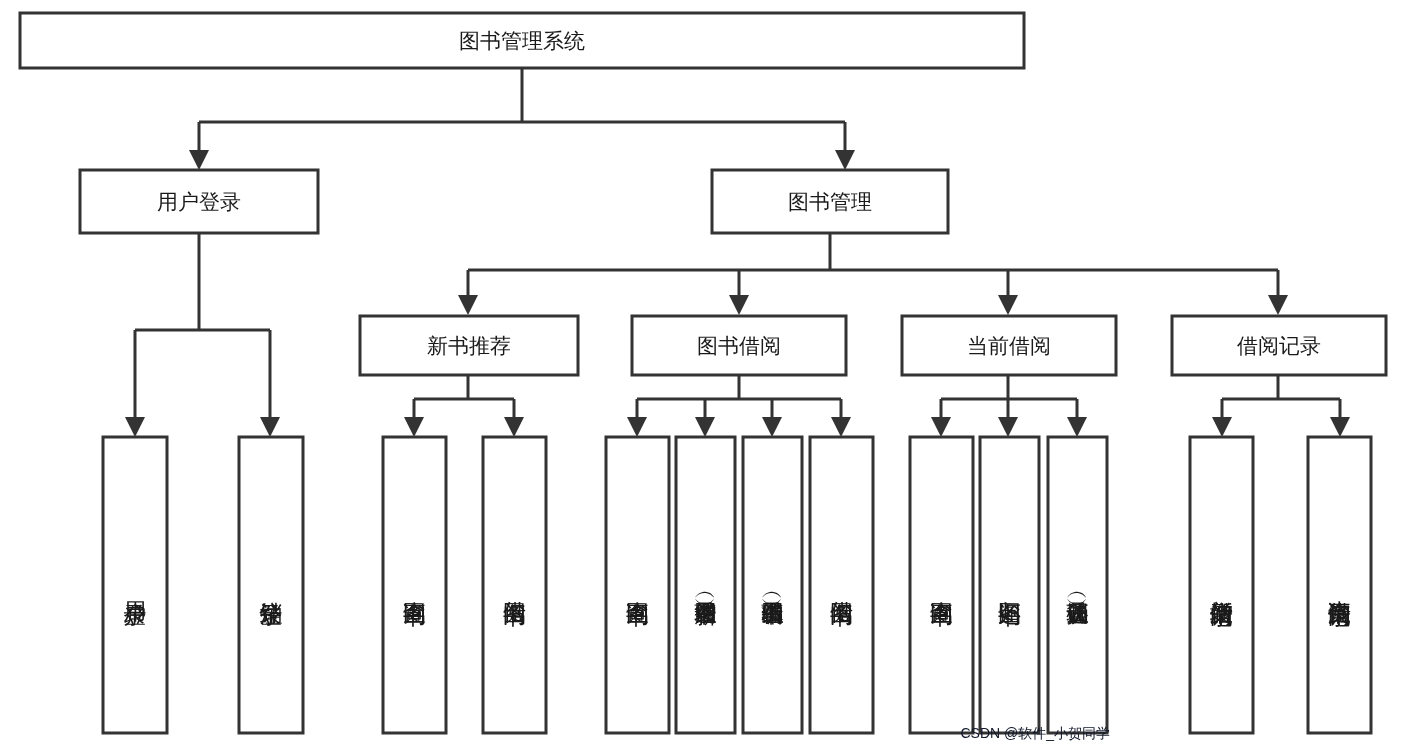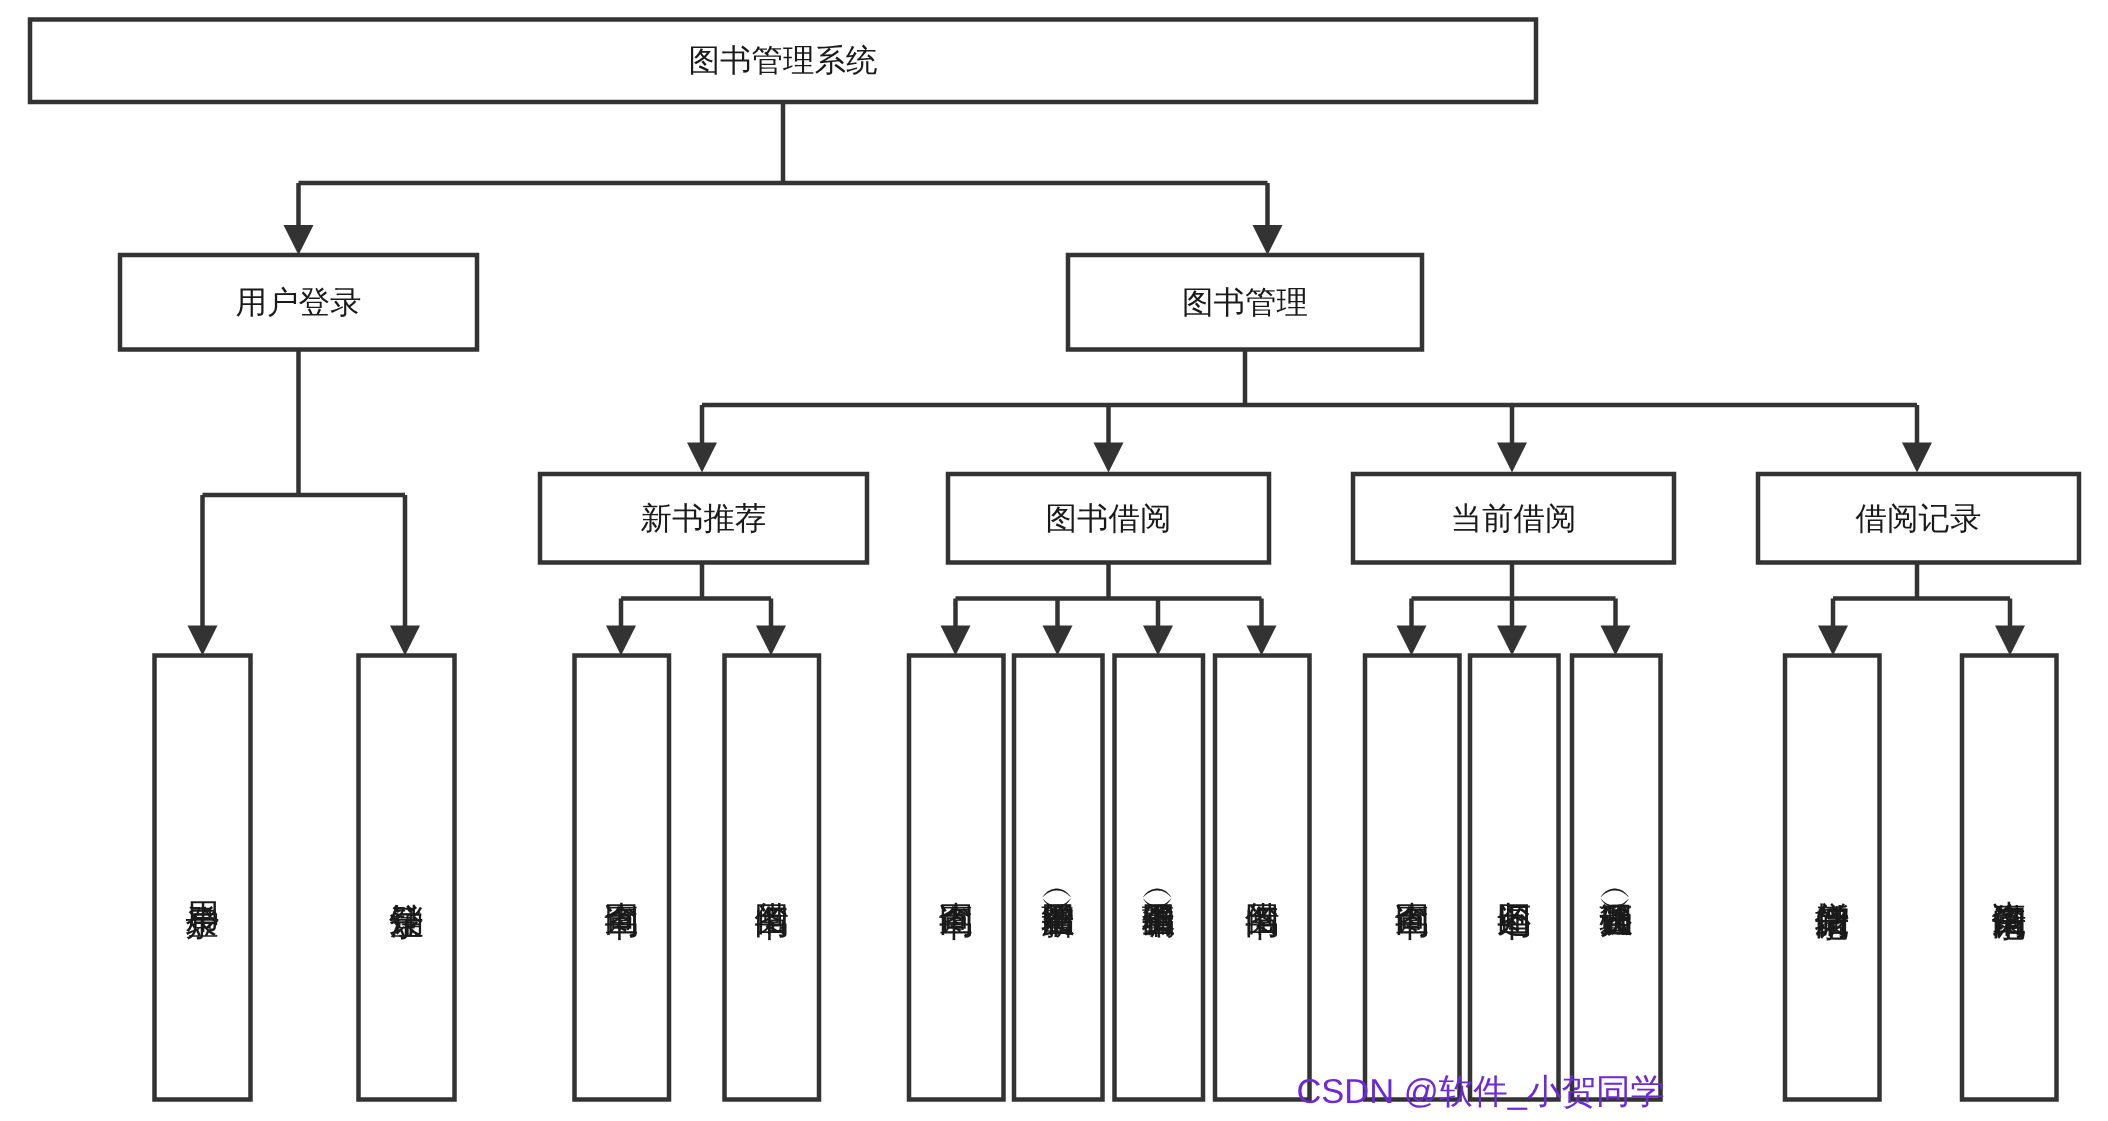--- a/index.html
+++ b/index.html
@@ -62,22 +62,22 @@
     text-align: center;
     letter-spacing: 1px;
     white-space: nowrap;
     pointer-events: none;
   }
   .watermark {
     position: absolute;
     right: 6px;
     bottom: 4px;
     font-family: "Liberation Sans", "DejaVu Sans", sans-serif;
-    font-size: 23px;
-    color: #6d28d9;
+    font-size: 14px;
+    color: #0f172a;
     white-space: nowrap;
     user-select: none;
     text-align: right;
   }
 </style>
 </head>
 <body>
 
 <div id="chart-root">
 

